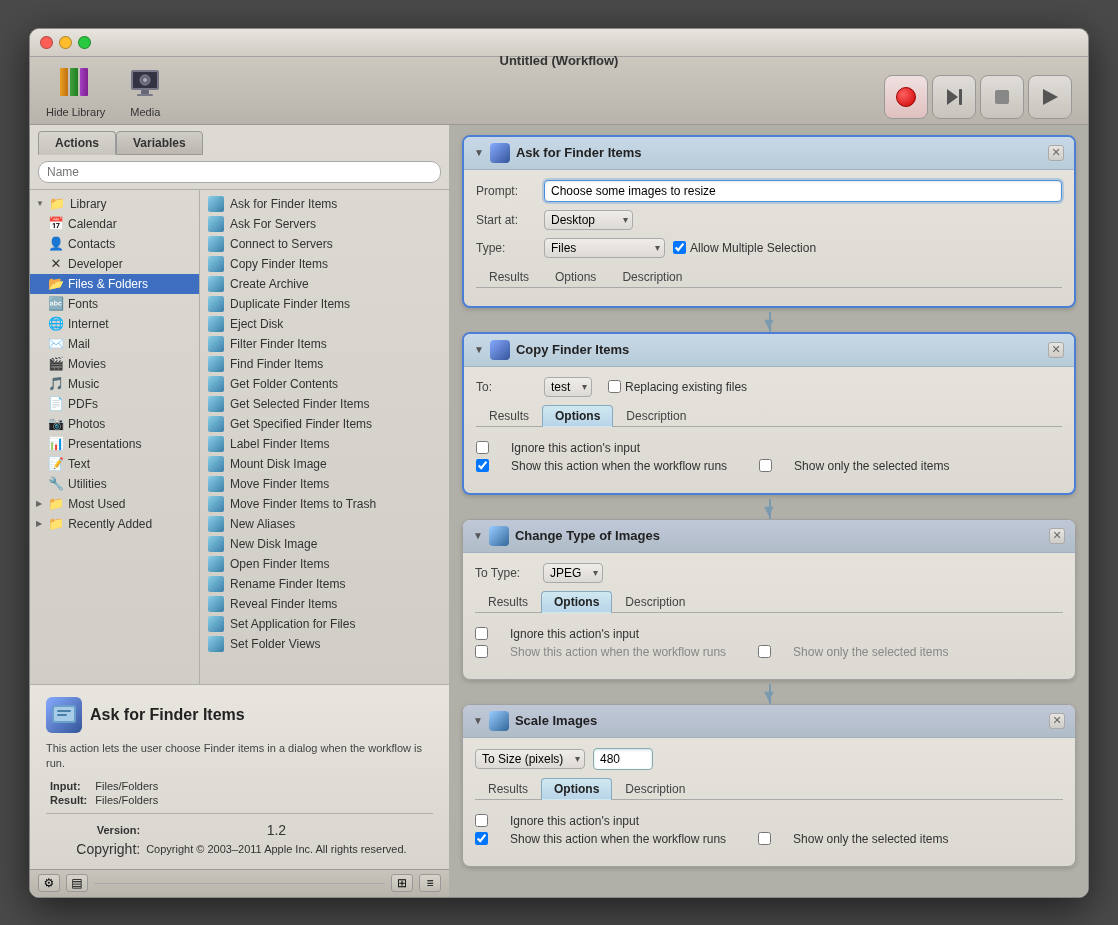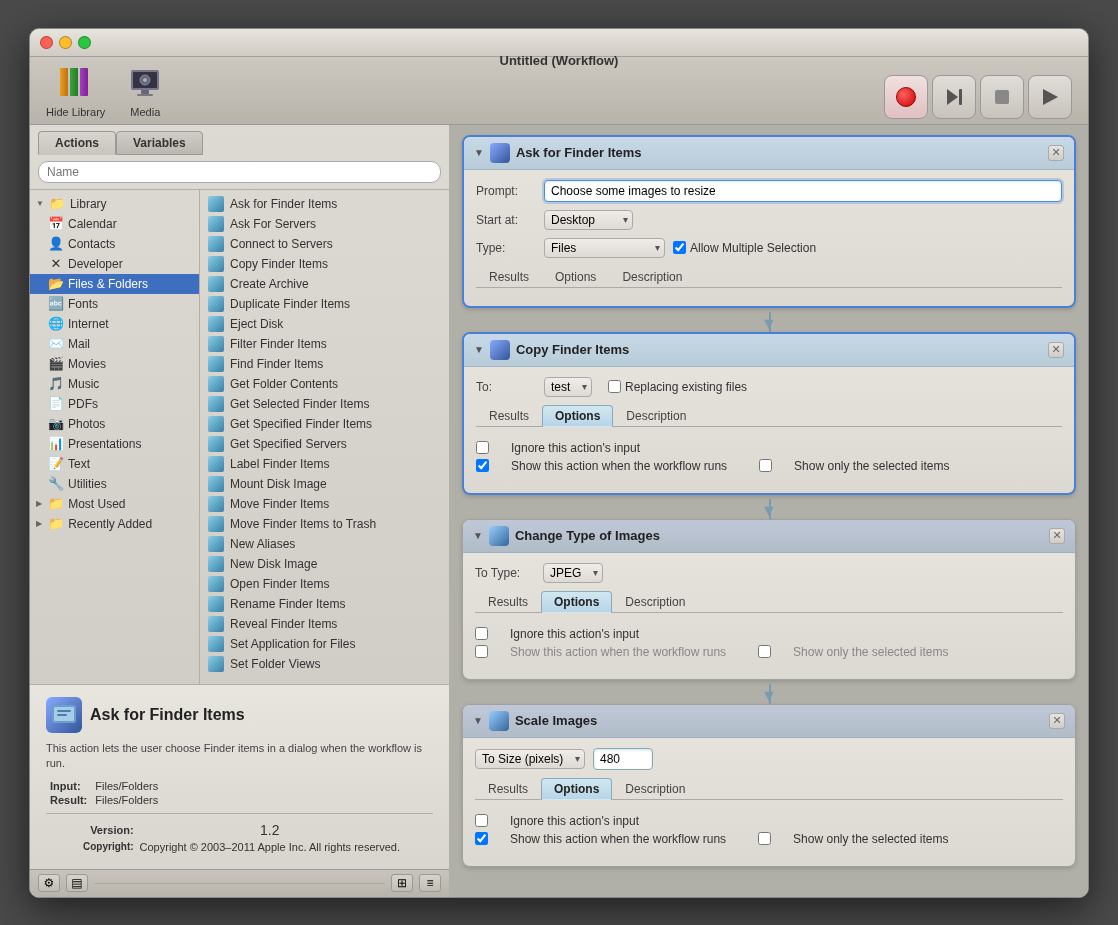--- a/index.html
+++ b/index.html
@@ -696,24 +696,20 @@
           <div class="action-item">
             <div class="action-icon" style="background:linear-gradient(135deg,#8bcfe8,#3a7fa8);"></div>
             <span>Get Selected Finder Items</span>
           </div>
           <div class="action-item">
             <div class="action-icon" style="background:linear-gradient(135deg,#8bcfe8,#3a7fa8);"></div>
             <span>Get Specified Finder Items</span>
           </div>
           <div class="action-item">
             <div class="action-icon" style="background:linear-gradient(135deg,#8bcfe8,#3a7fa8);"></div>
-            <span>Get Specified Servers</span>
-          </div>
-          <div class="action-item">
-            <div class="action-icon" style="background:linear-gradient(135deg,#8bcfe8,#3a7fa8);"></div>
             <span>Label Finder Items</span>
           </div>
           <div class="action-item">
             <div class="action-icon" style="background:linear-gradient(135deg,#8bcfe8,#3a7fa8);"></div>
             <span>Mount Disk Image</span>
           </div>
           <div class="action-item">
             <div class="action-icon" style="background:linear-gradient(135deg,#8bcfe8,#3a7fa8);"></div>
             <span>Move Finder Items</span>
           </div>
@@ -782,21 +778,21 @@
         </div>
         <hr class="info-divider">
         <div class="info-version">
           <table style="margin:0 auto;">
             <tbody>
                 <tr>
               <td style="font-weight:bold;text-align:right;padding:1px 4px;font-size:11px;">Version:</td>
               <td style="font-size:14px;">1.2</td>
             </tr>
             <tr>
-              <td style="font-weight:bold;text-align:right;padding:1px 4px;font-size:10px;">Copyright:</td>
+              <td style="font-weight:normal;text-align:right;padding:1px 4px;font-size:14px;">Copyright:</td>
               <td style="font-size:11px;">Copyright © 2003–2011 Apple Inc.  All rights reserved.</td>
             </tr>
           </tbody>
             </table>
         </div>
       </div>
 
       <div class="sidebar-bottom">
         <div class="sidebar-bottom-btn">⚙</div>
         <div class="sidebar-bottom-btn">▤</div>

